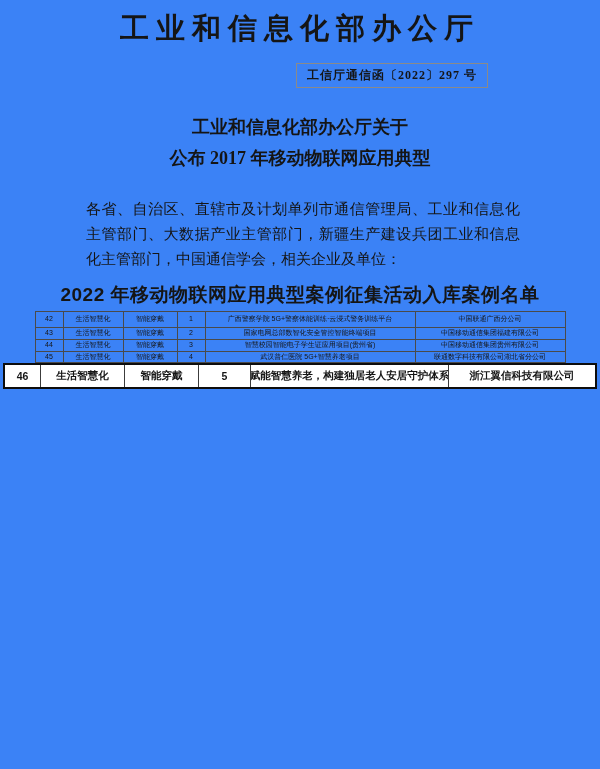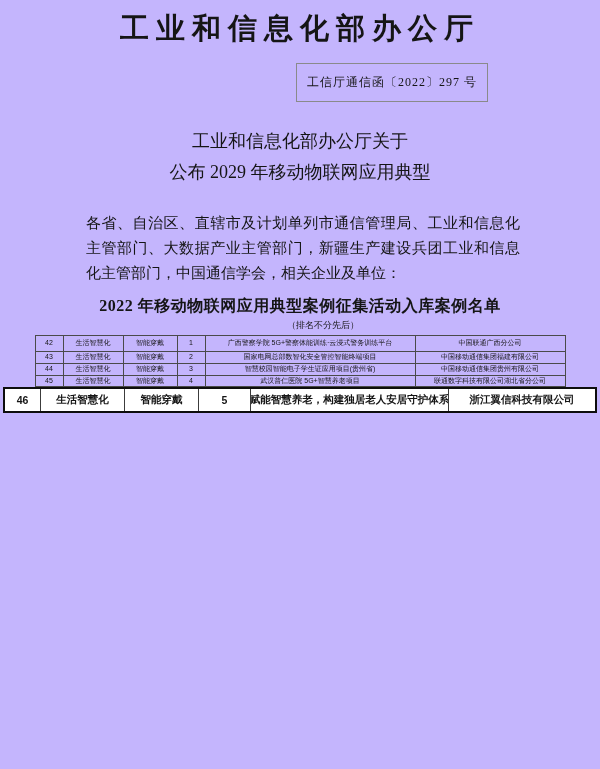--- a/index.html
+++ b/index.html
@@ -1,31 +1,31 @@
 <!DOCTYPE html>
 <html><head>
 <meta charset="utf-8">
 <style>
   * { margin:0; padding:0; box-sizing:border-box; }
   html,body { background:#cfcfcf; }
   .page {
-    width:600px; height:769px; margin:0 auto; background:#c4b5fd; overflow:hidden;
+    width:600px; height:769px; margin:0 auto; background:#3b82f6; overflow:hidden;
     color:#151515; font-family:"Liberation Serif","DejaVu Serif",serif; position:relative;
     box-shadow:0 0 5px rgba(0,0,0,.35);
   }
   .org-header { margin-top:9px; text-align:center; font-size:29px; font-weight:bold; letter-spacing:7px; white-space:nowrap; }
   .doc-number-row { margin-top:14px; padding-right:112px; text-align:right; }
-  .doc-number { display:inline-block; border:1px solid #8a8a8a; padding:10px 10px; font-size:12px; font-weight:normal; letter-spacing:1px; }
-  .doc-title { margin-top:24px; text-align:center; font-size:18px; font-weight:normal; line-height:31px; }
+  .doc-number { display:inline-block; border:1px solid #8a8a8a; padding:3px 10px; font-size:12px; font-weight:bold; letter-spacing:1px; }
+  .doc-title { margin-top:24px; text-align:center; font-size:18px; font-weight:bold; line-height:31px; }
   .body-block { margin:20px 80px 0 86px; font-size:15px; line-height:25px; text-align:justify; }
   .para { text-indent:2em; }
   .no-indent { text-indent:0;margin-top:23px; }
   .attachment { margin-top:22px; }
   .table-section { margin-top:10px; }
-  .table-title { text-align:center; font-size:16px; font-weight:bold; letter-spacing:.5px; font-family:Liberation Serif, serif; }
+  .table-title { text-align:center; font-size:19px; font-weight:bold; letter-spacing:.5px; font-family:Liberation Sans, sans-serif; }
   .table-subtitle { text-align:center; font-size:9px; margin-top:2px; padding-left:46px; }
   table.case-table { width:530px; margin:3px auto 0; border-collapse:collapse; table-layout:fixed; font-size:7px; line-height:1.25; font-family:"Liberation Sans","DejaVu Sans",sans-serif; }
   .case-table td { border:1px solid #4a4a4a; text-align:center; vertical-align:middle; padding:1px 2px; overflow:hidden; }
   tr.tall td { height:16px; }
   tr.reg  td { height:11px; }
   .highlight-row {
     width:594px; margin:0 auto; border:2px solid #0d0d0d; background:#fff; display:flex;
     font-weight:bold; font-size:10.5px; font-family:"Liberation Sans","DejaVu Sans",sans-serif;
   }
   .hcell { display:flex; align-items:center; justify-content:center; padding:4px 2px; border-right:1px solid #3c3c3c; white-space:nowrap; overflow:hidden; }
@@ -38,30 +38,29 @@
 <div class="page">
 
   <div class="org-header">工业和信息化部办公厅</div>
 
   <div class="doc-number-row">
     <span class="doc-number">工信厅通信函〔2022〕297 号</span>
   </div>
 
   <div class="doc-title">
     <div>工业和信息化部办公厅关于</div>
-    <div>公布 2029 年移动物联网应用典型</div>
+    <div>公布 2017 年移动物联网应用典型</div>
   </div>
 
   <div class="body-block">
     <p class="para no-indent">各省、自治区、直辖市及计划单列市通信管理局、工业和信息化主管部门、大数据产业主管部门，新疆生产建设兵团工业和信息化主管部门，中国通信学会，相关企业及单位：</p>
   </div>
 
   <div class="table-section">
     <div class="table-title">2022 年移动物联网应用典型案例征集活动入库案例名单</div>
-    <div class="table-subtitle">（排名不分先后）</div>
 
     <table class="case-table">
       <colgroup>
         <col style="width:28px">
           <col style="width:60px">
           <col style="width:54px">
         <col style="width:28px">
           <col style="width:210px">
           <col style="width:150px">
       </colgroup>

